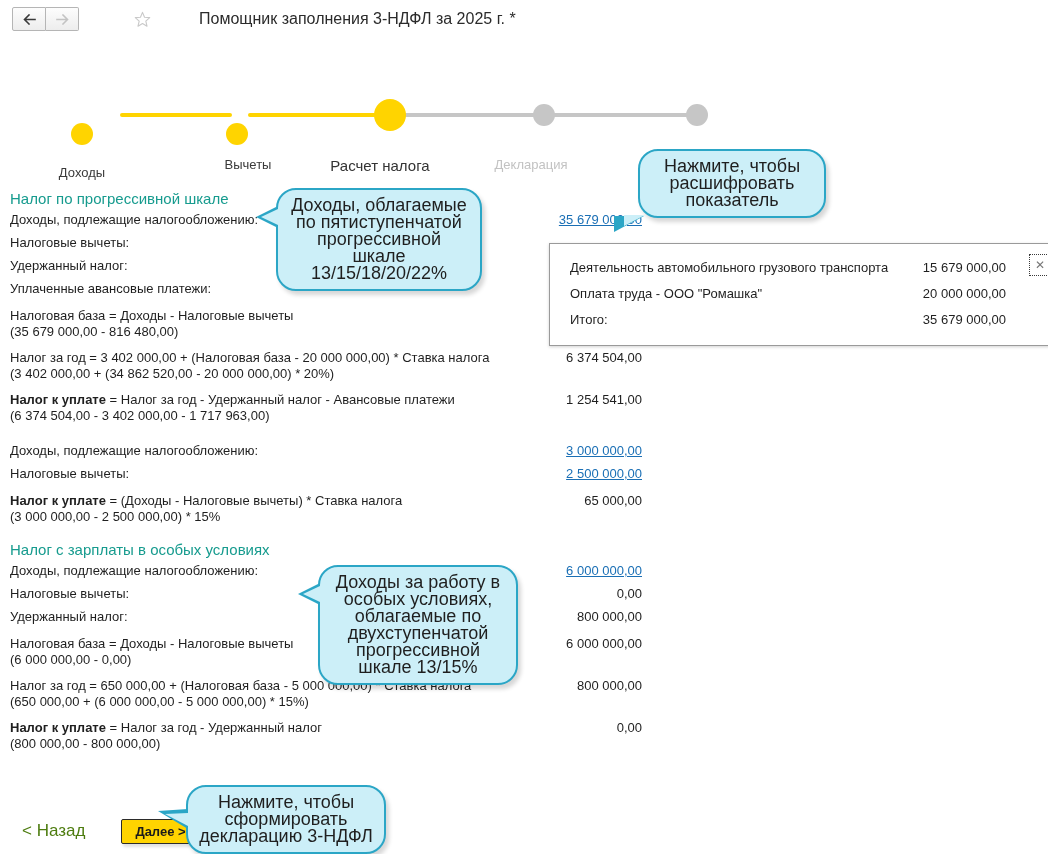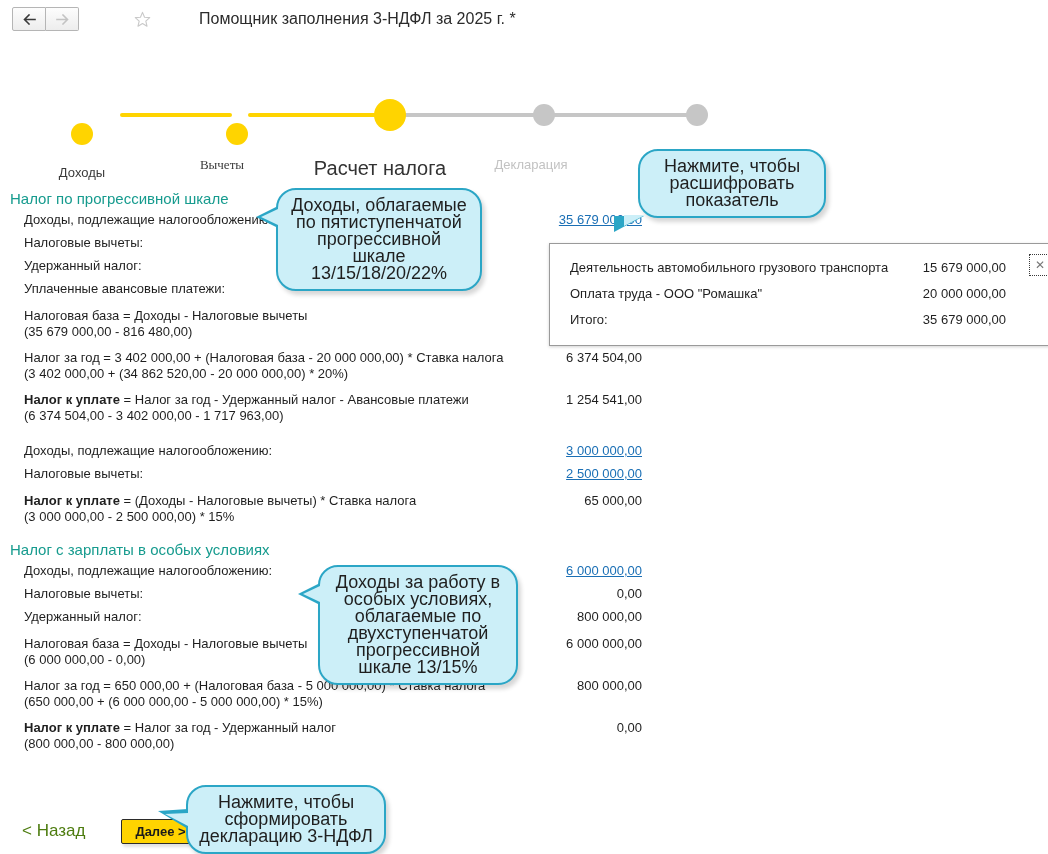--- a/index.html
+++ b/index.html
@@ -81,39 +81,39 @@
     top: 9px;
   }
   .step-label {
     position: absolute;
     top: 62px;
     font-size: 13px;
     color: #3a3a3a;
     white-space: nowrap;
     transform: translateX(-50%);
   }
-  .step-label.active { font-size: 20px; color: #333; }
+  .step-label.active { font-size: 15px; color: #333; }
   .step-label.todo { color: #c2c2c2; }
 
   
   .content {
     position: absolute; left: 0; top: 190px;
     width: 886px;
   }
   .section-heading {
     color: #169b8e;
     font-size: 15px;
     padding: 0 0 2px 10px;
     white-space: nowrap;
   }
   .row {
     position: relative;
     display: flex;
     align-items: flex-start;
-    padding: 3px 0 3px 24px;
+    padding: 3px 0 3px 10px;
     min-height: 17px;
   }
   .row .lbl {
     flex: 0 0 auto;
     font-size: 13px;
     color: #1f1f1f;
     line-height: 16px;
     white-space: pre-line;
   }
   .row .val {
@@ -296,21 +296,21 @@
   <div class="step-line" style="left:396px; width:148px; background:#c6c6c6;"></div>
   <div class="step-line" style="left:552px; width:146px; background:#c6c6c6;"></div>
 
   <div class="step-dot done" style="left:71px;"></div>
   <div class="step-dot done" style="left:226px;"></div>
   <div class="step-dot active" style="left:374px;"></div>
   <div class="step-dot todo" style="left:533px;"></div>
   <div class="step-dot todo" style="left:686px;"></div>
 
   <div class="step-label" style="left:82px;margin-top:8px;">Доходы</div>
-  <div class="step-label" style="left:222px;font-family:Liberation Serif, serif;">Вычеты</div>
+  <div class="step-label" style="left:248px;">Вычеты</div>
   <div class="step-label active" style="left:380px;">Расчет налога</div>
   <div class="step-label todo" style="left:531px;">Декларация</div>
   <div class="step-label todo" style="left:648px;">О</div>
 </div>
 
 <div class="content">
 
   <div>
     <div class="section-heading">Налог по прогрессивной шкале</div>
 

